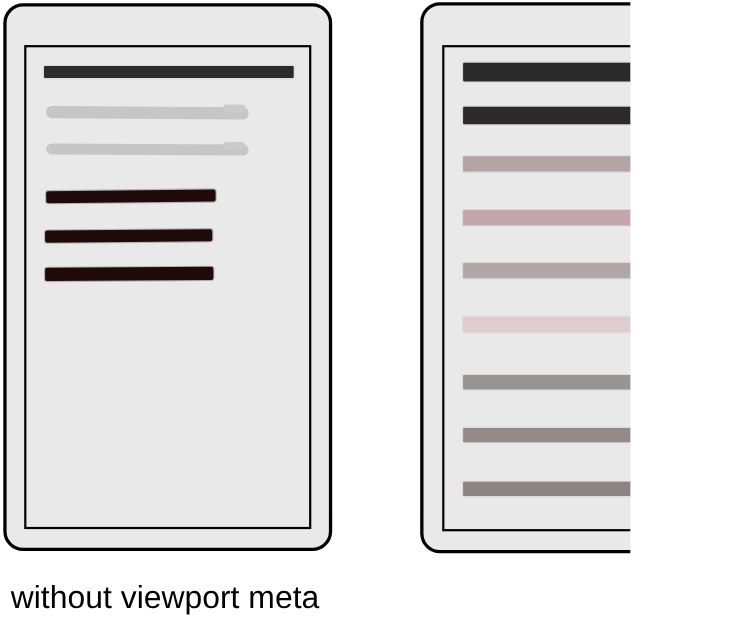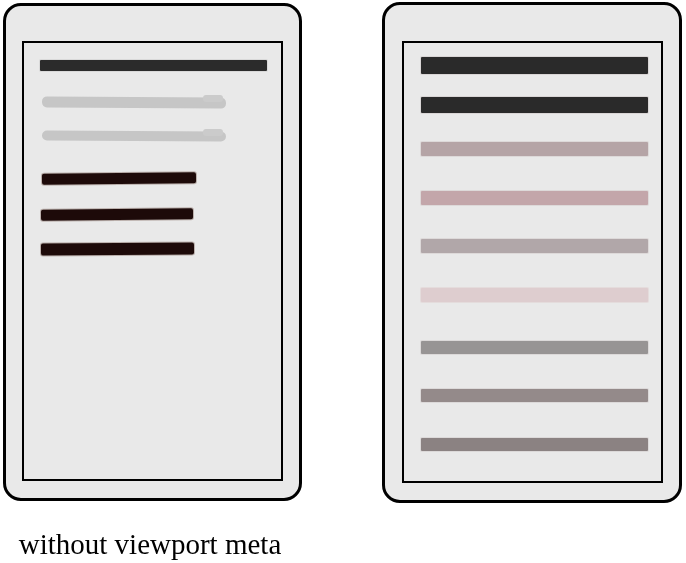--- a/index.html
+++ b/index.html
@@ -1,22 +1,22 @@
 <!DOCTYPE html>
 <html style="--page-bg: #ffffff; --phone-fill: #e9e9e9; --phone-border: #000000; --screen-fill: #e9e9e9; --screen-border: #000000; --label-color: #000000;"><head>
 <meta charset="utf-8">
 <style>
   * { margin: 0; padding: 0; box-sizing: border-box; }
   html, body { background: #ffffff; }
   .stage {
     position: relative;
-    width: 686px;
+    width: 573px;
     height: 563px;
     background: var(--page-bg, #ffffff);
-    font-family: Liberation Serif, serif;
+    font-family: Liberation Sans, sans-serif;
     overflow: hidden;
   }
   .phone {
     position: absolute;
     background: var(--phone-fill, #e9e9e9);
     border: 3px solid var(--phone-border, #000000);
     border-radius: 18px;
   }
   .phone.left  { left: 3px;   top: 3px; width: 299px; height: 498px; }
   .phone.right { left: 382px; top: 2px; width: 300px; height: 501px; }

